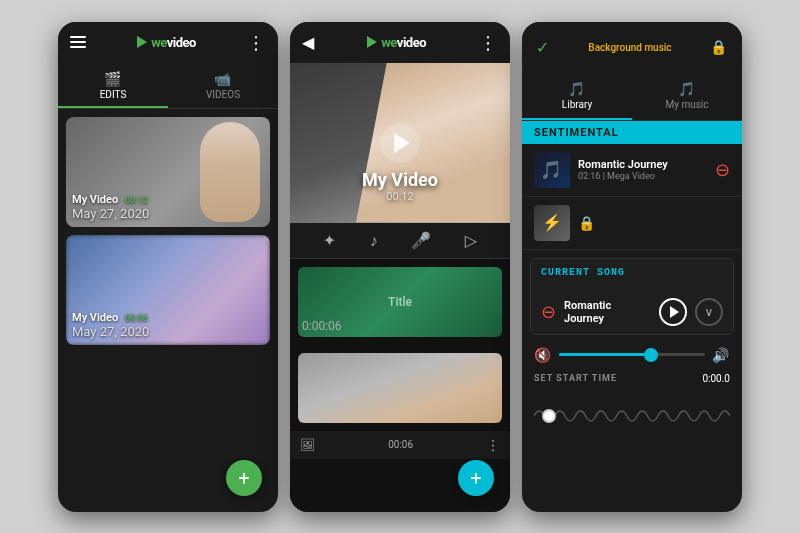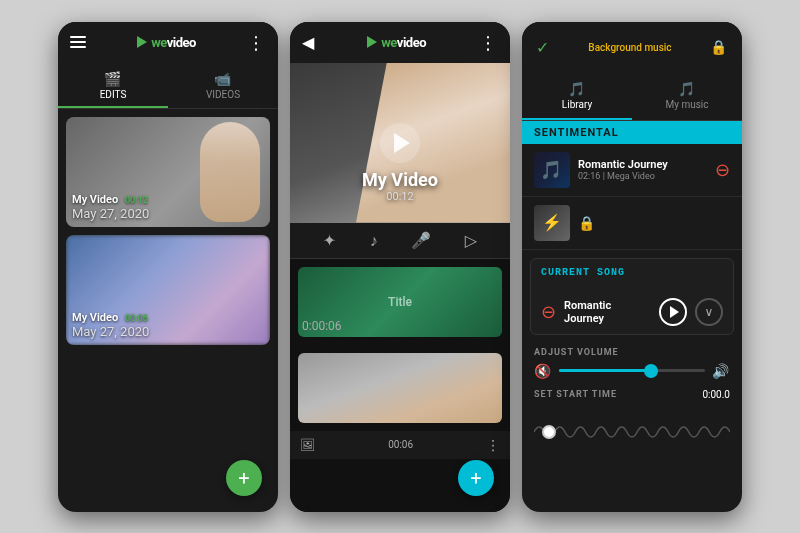--- a/index.html
+++ b/index.html
@@ -591,21 +591,20 @@
       <div class="current-song-row">
         <span class="current-minus">⊖</span>
         <span class="current-name">Romantic Journey</span>
         <div class="current-play">
           <div class="tri"></div>
         </div>
         <div class="current-expand">∨</div>
       </div>
     </div>
     <div class="volume-section">
-      <div class="section-label">ADJUST VOLUME</div>
       <div class="volume-row">
         <span class="vol-icon">🔇</span>
         <div class="volume-track">
           <div class="volume-fill"></div>
           <div class="volume-thumb"></div>
         </div>
         <span class="vol-icon">🔊</span>
       </div>
     </div>
     <div class="start-time-section">

